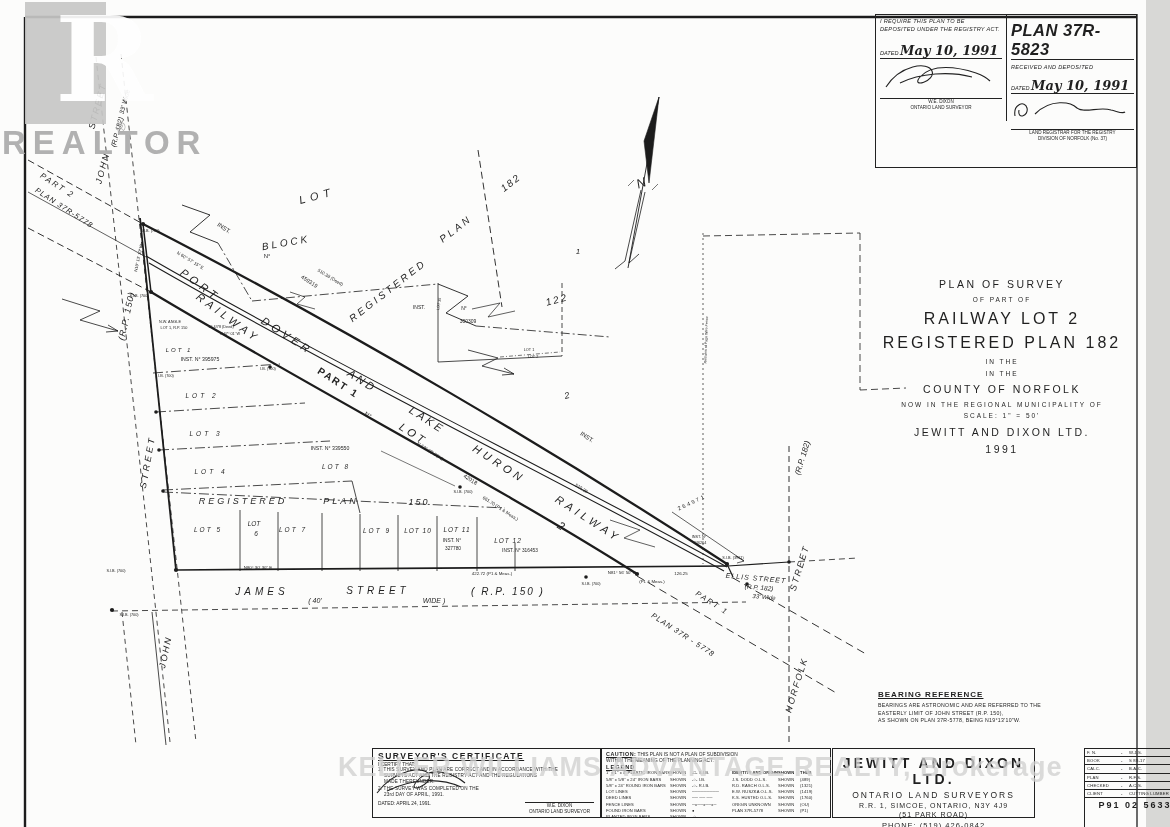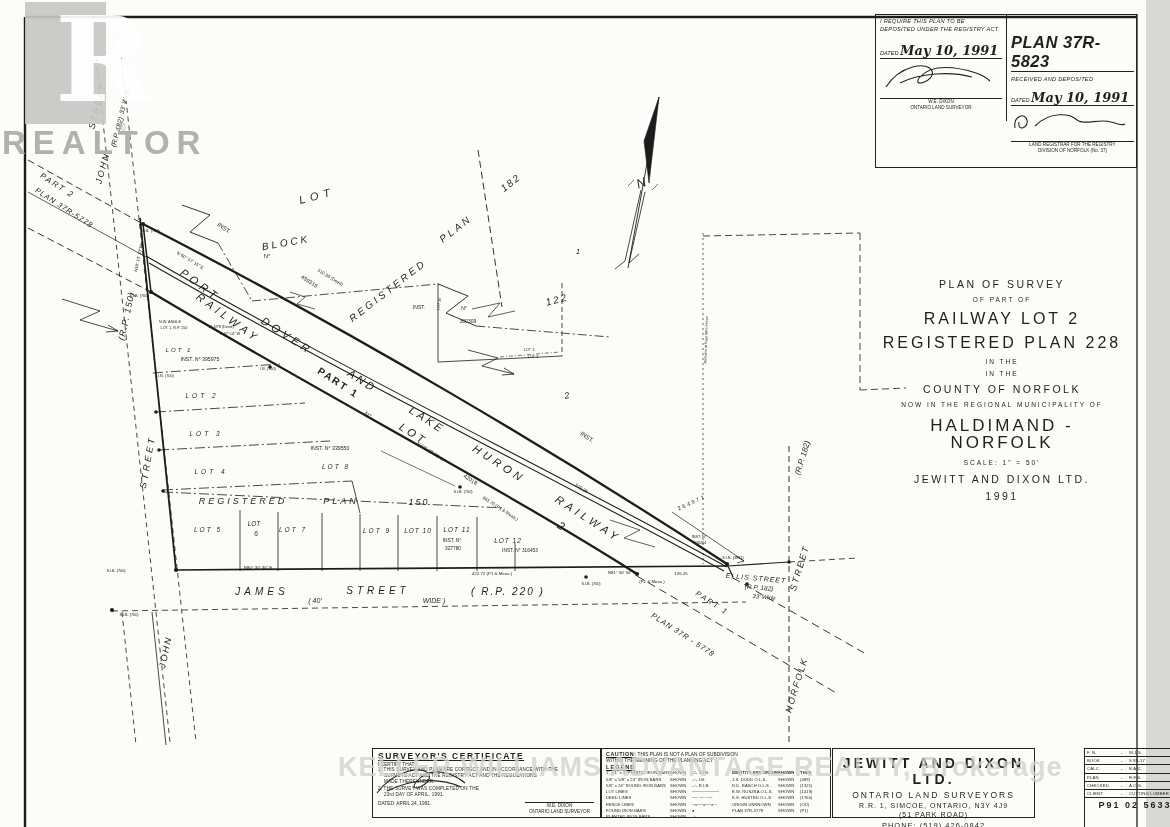--- a/index.html
+++ b/index.html
@@ -15,21 +15,21 @@
              font-size:118px;color:#fff;}
   #realtor-word{position:absolute;left:2px;top:124px;font-size:33px;font-weight:600;color:#aeaeae;
                 letter-spacing:7px;opacity:.95;}
   #realtor-reg{position:absolute;left:116px;top:120px;font-size:13px;color:#aeaeae;}
   #brokerage-wm{position:absolute;left:338px;top:752px;font-size:27px;font-weight:700;
                 color:rgba(208,208,208,0.78);letter-spacing:1px;z-index:60;}
   #right-edge{position:absolute;right:0;top:0;width:24px;height:827px;background:#d8d8d6;}
   
   #deposit{left:875px;top:14px;width:262px;height:154px;border:1.6px solid #222;box-sizing:border-box;}
   #dep-left{position:absolute;left:0;top:0;width:131px;height:106px;border-right:1.2px solid #222;box-sizing:border-box;padding:3px 4px;}
-  #dep-right{position:absolute;left:131px;top:0;width:131px;height:106px;box-sizing:border-box;padding:18px 4px;}
+  #dep-right{position:absolute;left:131px;top:0;width:131px;height:106px;box-sizing:border-box;padding:6px 4px;}
   .tinyital{font-size:5.6px;font-style:italic;letter-spacing:.3px;line-height:1.35;}
   .dated-row{font-size:5.6px;font-style:italic;margin-top:6px;}
   .script{font-family:"DejaVu Serif",serif;font-style:italic;font-size:13px;font-weight:600;}
   .sig-line{border-bottom:.8px solid #222;}
   .attest{font-size:4.6px;text-align:center;border-top:.8px solid #222;line-height:1.3;margin-top:1px;}
   #plan-no{font-size:16.5px;font-weight:700;font-style:italic;letter-spacing:.5px;border-bottom:1.4px solid #222;display:inline-block;}
   
   #schedule{position:absolute;left:0;top:106px;width:100%;box-sizing:border-box;border-top:1.2px solid #222;}
   #schedule-title{font-size:9px;font-weight:700;text-align:center;letter-spacing:2px;border-bottom:1.2px solid #222;padding:1px 0;}
   .srow{display:flex;}
@@ -191,21 +191,21 @@
       <span class="lab" style="left: 98px; top: 106px; font-size: 9px; letter-spacing: 2px; font-style: italic; transform: translate(-50%, -50%) rotate(-75deg);">STREET</span>
       <span class="lab" style="left: 117px; top: 132px; font-size: 7px; font-style: italic; transform: translate(-50%, -50%) rotate(-75deg);">(R.P. 182)</span>
       <span class="lab" style="left: 125px; top: 102px; font-size: 6.5px; font-style: italic; transform: translate(-50%, -50%) rotate(-75deg);">33' Wide</span>
       <span class="lab" style="left: 127px; top: 316px; font-size: 9px; letter-spacing: 1px; font-style: italic; transform: translate(-50%, -50%) rotate(-78deg);">(R.P. 150)</span>
       <span class="lab" style="left: 148px; top: 462px; font-size: 9px; letter-spacing: 3px; font-style: italic; transform: translate(-50%, -50%) rotate(-80deg);">STREET</span>
       <span class="lab" style="left: 166px; top: 652px; font-size: 9px; letter-spacing: 2px; font-style: italic; transform: translate(-50%, -50%) rotate(-78deg);">JOHN</span>
       <span class="lab" style="left: 262px; top: 592px; font-size: 10px; letter-spacing: 4px; font-style: italic; transform: translate(-50%, -50%) rotate(0deg);">JAMES</span>
       <span class="lab" style="left: 315px; top: 600px; font-size: 7px; font-style: italic; transform: translate(-50%, -50%) rotate(0deg);">( 40'</span>
       <span class="lab" style="left: 378px; top: 591px; font-size: 10px; letter-spacing: 4px; font-style: italic; transform: translate(-50%, -50%) rotate(0deg);">STREET</span>
       <span class="lab" style="left: 434px; top: 600px; font-size: 7px; font-style: italic; transform: translate(-50%, -50%) rotate(0deg);">WIDE )</span>
-      <span class="lab" style="left: 508px; top: 592px; font-size: 10px; letter-spacing: 2px; font-style: italic; transform: translate(-50%, -50%) rotate(0deg);">( R.P.  220 )</span>
+      <span class="lab" style="left: 508px; top: 592px; font-size: 10px; letter-spacing: 2px; font-style: italic; transform: translate(-50%, -50%) rotate(0deg);">( R.P.  150 )</span>
       <span class="lab" style="left: 756px; top: 578px; font-size: 7px; letter-spacing: 1px; font-style: italic; transform: translate(-50%, -50%) rotate(5deg);">ELLIS  STREET</span>
       <span class="lab" style="left: 759px; top: 588px; font-size: 6.5px; font-style: italic; transform: translate(-50%, -50%) rotate(5deg);">(R.P. 182)</span>
       <span class="lab" style="left: 764px; top: 597px; font-size: 6px; font-style: italic; transform: translate(-50%, -50%) rotate(5deg);">33' Wide</span>
       <span class="lab" style="left: 712px; top: 603px; font-size: 7.5px; letter-spacing: 2px; font-style: italic; transform: translate(-50%, -50%) rotate(33deg);">PART 1</span>
       <span class="lab" style="left: 683px; top: 635px; font-size: 7.5px; letter-spacing: 1px; font-style: italic; transform: translate(-50%, -50%) rotate(33deg);">PLAN 37R - 5778</span>
       <span class="lab" style="left: 803px; top: 458px; font-size: 8px; font-style: italic; transform: translate(-50%, -50%) rotate(-73deg);">(R.P. 182)</span>
       <span class="lab" style="left: 800px; top: 568px; font-size: 9px; letter-spacing: 2px; font-style: italic; transform: translate(-50%, -50%) rotate(-73deg);">STREET</span>
       <span class="lab" style="left: 797px; top: 685px; font-size: 9px; letter-spacing: 2px; font-style: italic; transform: translate(-50%, -50%) rotate(-73deg);">NORFOLK</span>
       <span class="lab" style="left: 200px; top: 285px; font-size: 11px; letter-spacing: 4px; font-style: italic; transform: translate(-50%, -50%) rotate(36deg);">PORT</span>
       <span class="lab" style="left: 287px; top: 336px; font-size: 11px; letter-spacing: 4px; font-style: italic; transform: translate(-50%, -50%) rotate(33deg);">DOVER</span>
@@ -327,31 +327,38 @@
         <div>LAND REGISTRAR FOR THE REGISTRY</div>
         <div>DIVISION OF NORFOLK (No. 37)</div>
       </div>
     </div>
   </div>
 
   <div id="survey-title" class="abs">
       <div class="t-md">PLAN OF SURVEY</div>
       <div class="t-sm">OF PART OF</div>
       <div class="t-lg">RAILWAY LOT 2</div>
-      <div class="t-lg">REGISTERED PLAN 228</div>
+      <div class="t-lg">REGISTERED PLAN 182</div>
       <div class="t-sm">IN THE</div>
       <div class="t-sm">IN THE</div>
       <div class="t-md">COUNTY OF NORFOLK</div>
       <div class="t-sm">NOW IN THE REGIONAL MUNICIPALITY OF</div>
-      <div class="t-xl">HALDIMAND - NORFOLK</div>
       <div class="t-sm">SCALE: 1" = 50'</div>
       <div class="t-md">JEWITT AND DIXON LTD.</div>
       <div class="t-md">1991</div>
     </div>
 
+  <div id="bearing" class="abs">
+    <div id="bearing-title">BEARING REFERENCE</div>
+    <div id="bearing-lines">
+        <div class="bear-line">BEARINGS ARE ASTRONOMIC AND ARE REFERRED TO THE</div>
+        <div class="bear-line">EASTERLY LIMIT OF JOHN STREET (R.P. 150),</div>
+        <div class="bear-line">AS SHOWN ON PLAN 37R-5778, BEING N19°13'10"W.</div>
+      </div>
+  </div>
 
   <div id="cert" class="abs bblock">
     <div id="cert-title">SURVEYOR'S CERTIFICATE</div>
     <div id="cert-certify">I CERTIFY THAT:</div>
     <div id="cert-lines">
         <div class="cert-line">1. THIS SURVEY AND PLAN ARE CORRECT AND IN ACCORDANCE WITH THE</div>
         <div class="cert-line">    SURVEYS ACT AND THE REGISTRY ACT AND THE REGULATIONS</div>
         <div class="cert-line">    MADE THEREUNDER.</div>
         <div class="cert-line">2. THE SURVEY WAS COMPLETED ON THE</div>
         <div class="cert-line">    23rd DAY OF APRIL, 1991.</div>

